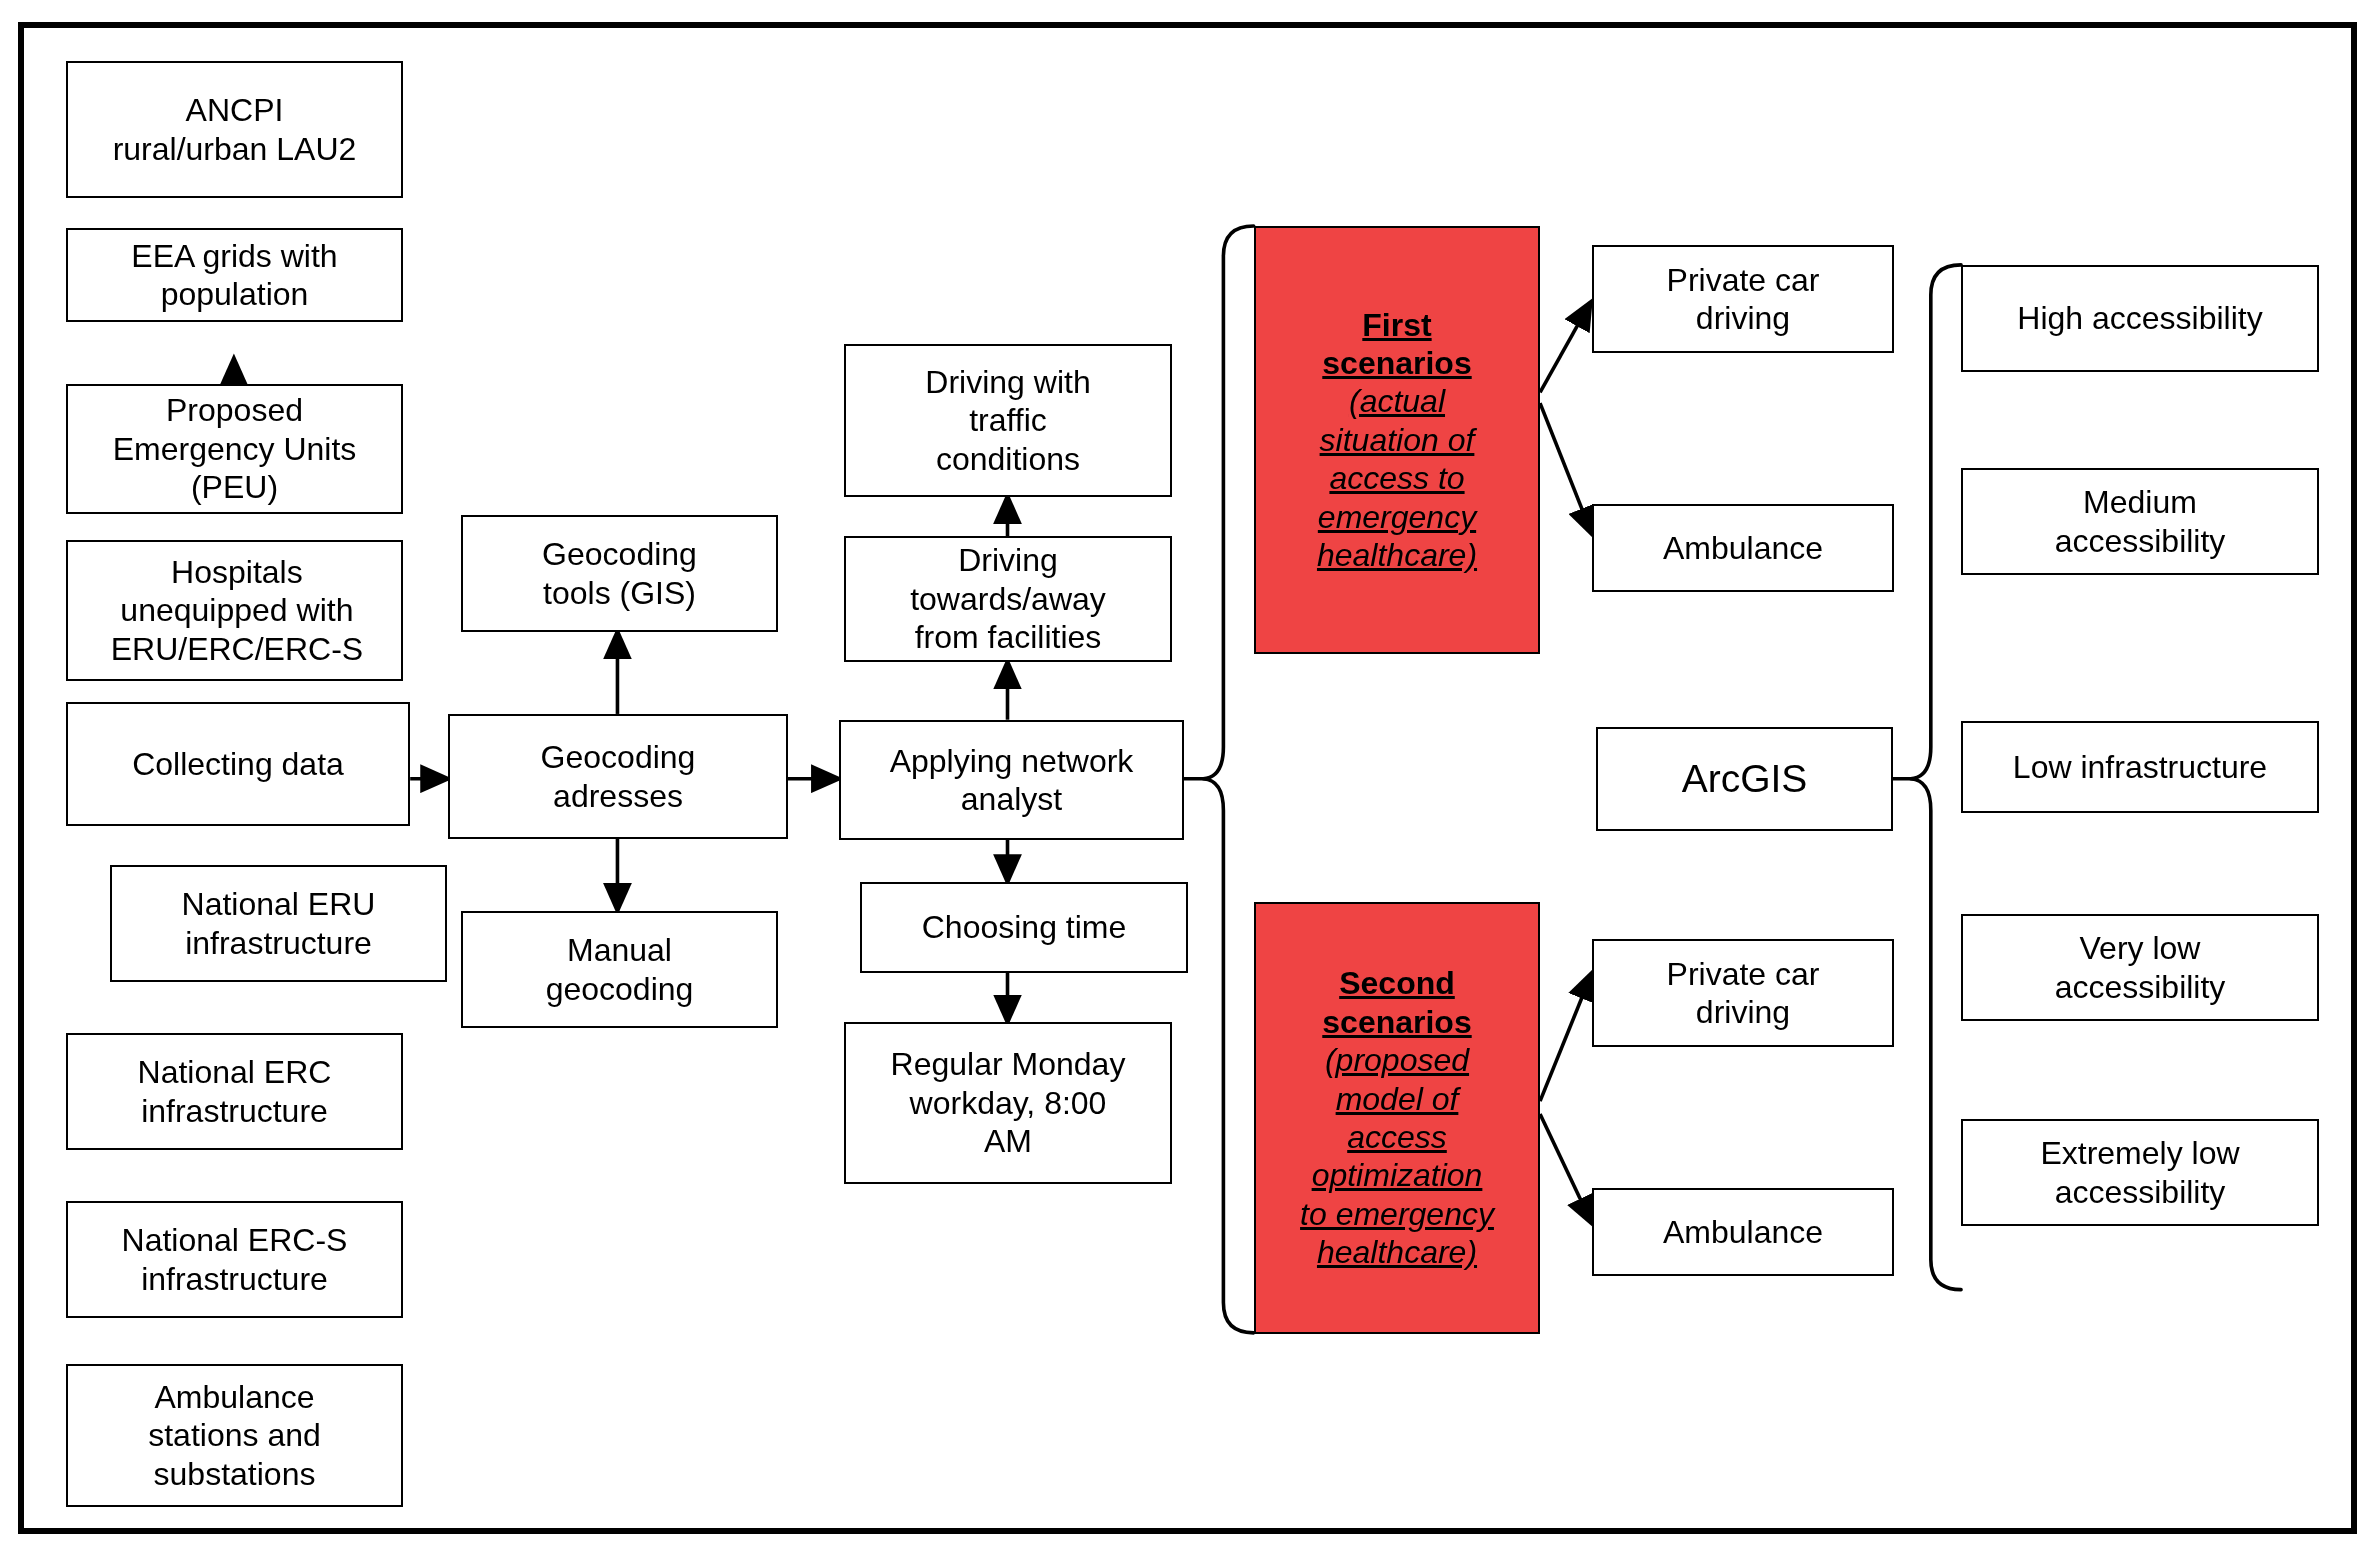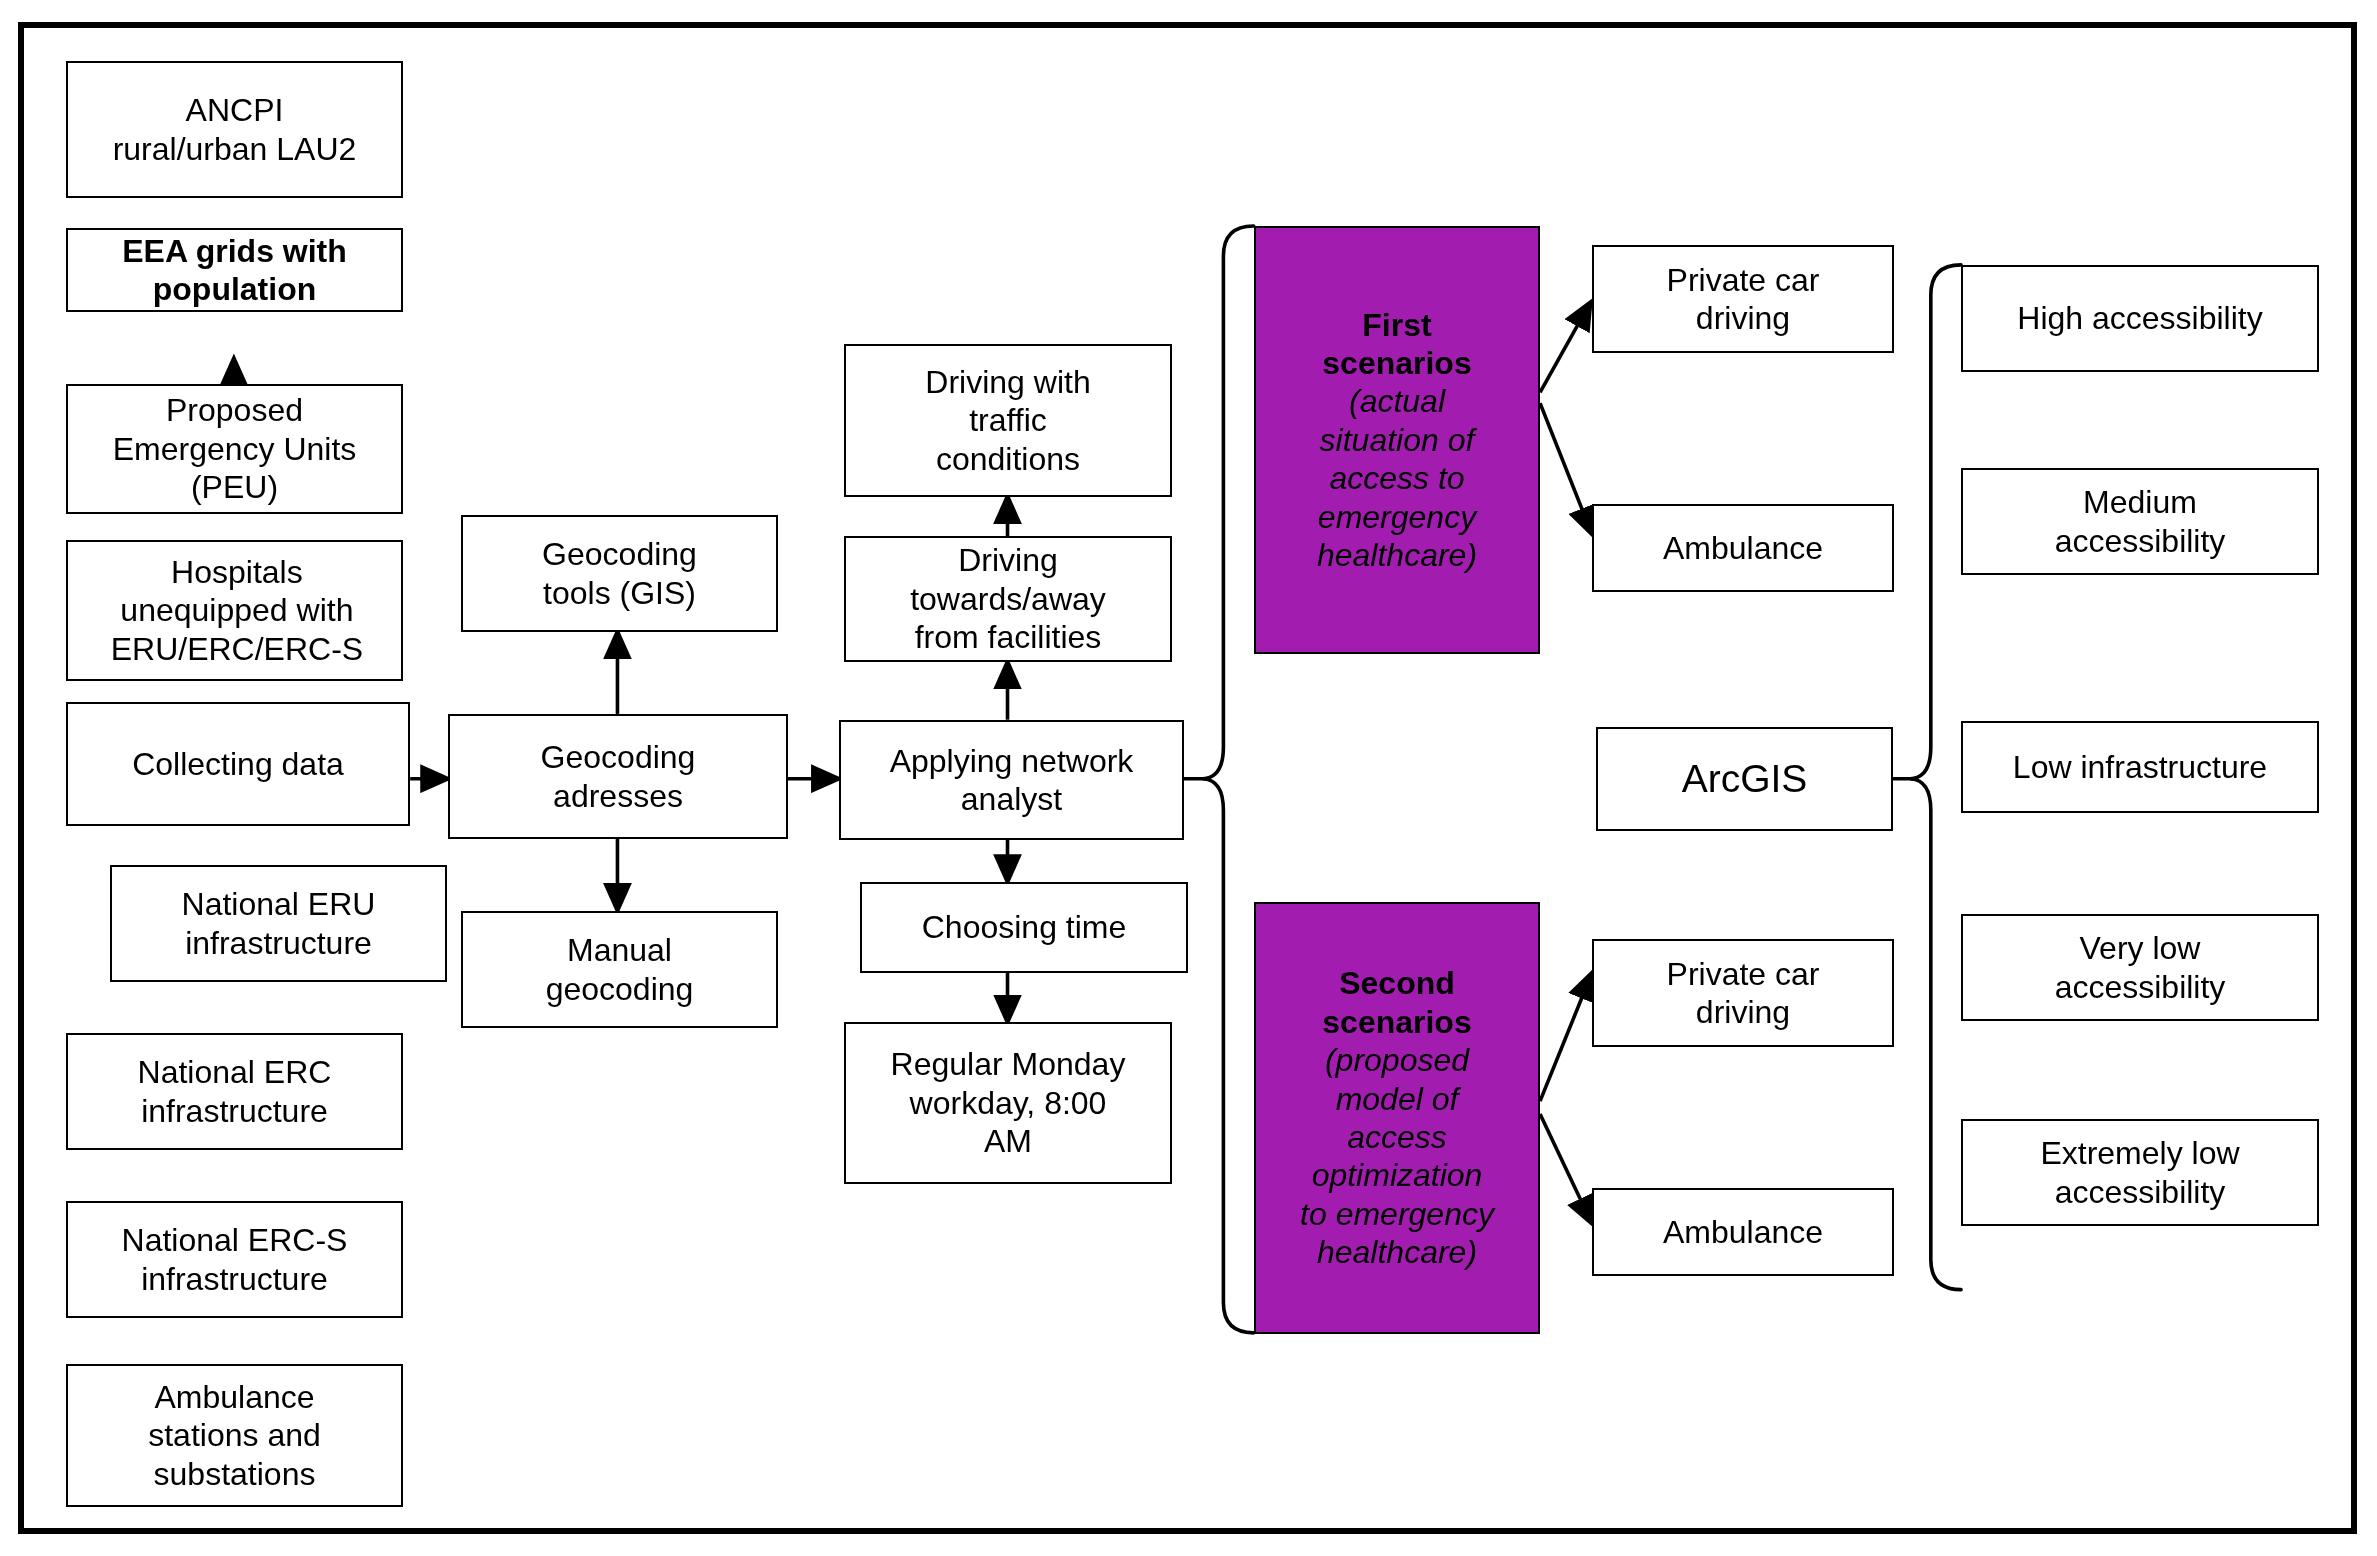--- a/index.html
+++ b/index.html
@@ -37,31 +37,32 @@
     font-size: 32px;
     line-height: 1.20;
     padding: 2.9px 7.2px;
     z-index: 5;
   }
   .node.big { font-size: 39px; }
   .scenario-node {
     position: absolute;
     box-sizing: border-box;
     border: 2.9px solid #000000;
-    background: #a21caf;
+    background: #ef4444;
     display: flex;
     flex-direction: column;
     align-items: center;
     justify-content: center;
     text-align: center;
     color: #000000;
     font-size: 32px;
     line-height: 1.20;
     padding: 4.3px 10px;
     z-index: 5;
+    text-decoration: underline;
   }
   .scenario-title {
     font-weight: bold;
     white-space: pre-line;
   }
   .scenario-sub {
     font-style: italic;
     white-space: pre-line;
   }
   .conn-layer {
@@ -141,21 +142,21 @@
 
       <line x1="2630" y1="1082" x2="2658" y2="1082"></line>
 
       <line x1="1645" y1="1082" x2="1675" y2="1082"></line>
     </g>
   </svg>
 
   <div class="node" style="left:66px; top:61px; width:337px; height:137px; white-space:pre-line;">ANCPI
 rural/urban LAU2</div>
 
-  <div class="node" style="left:66px; top:228px; width:337px; height:84px; white-space:pre-line;font-weight:bold;">EEA grids with
+  <div class="node" style="left:66px; top:228px; width:337px; height:94px; white-space:pre-line;">EEA grids with
 population</div>
 
   <div class="node" style="left:66px; top:384px; width:337px; height:130px; white-space:pre-line;">Proposed
 Emergency Units
 (PEU)</div>
 
   <div class="node" style="left:66px; top:540px; width:337px; height:141px; white-space:pre-line;padding-left:12px;">Hospitals
 unequipped with
 ERU/ERC/ERC-S</div>
 

